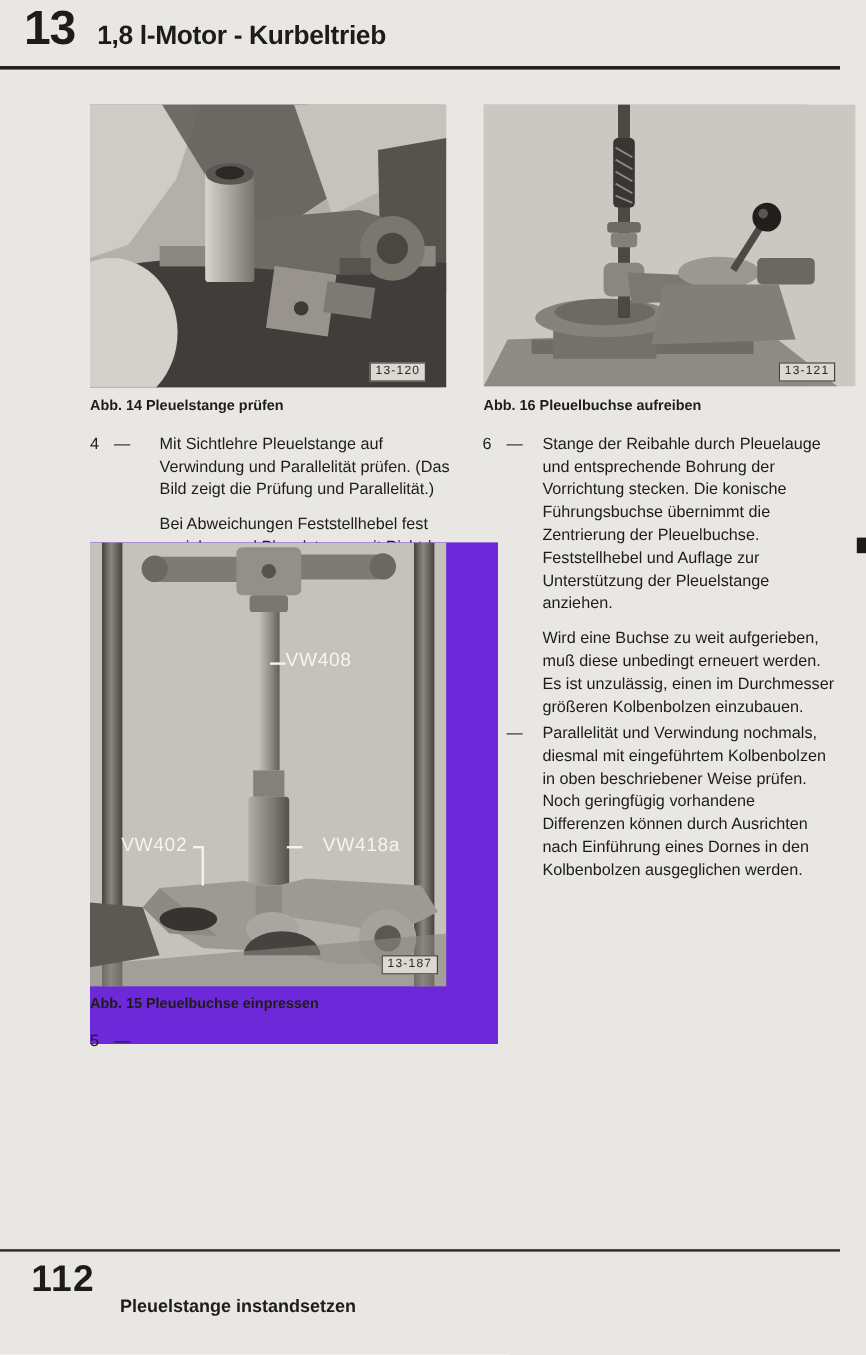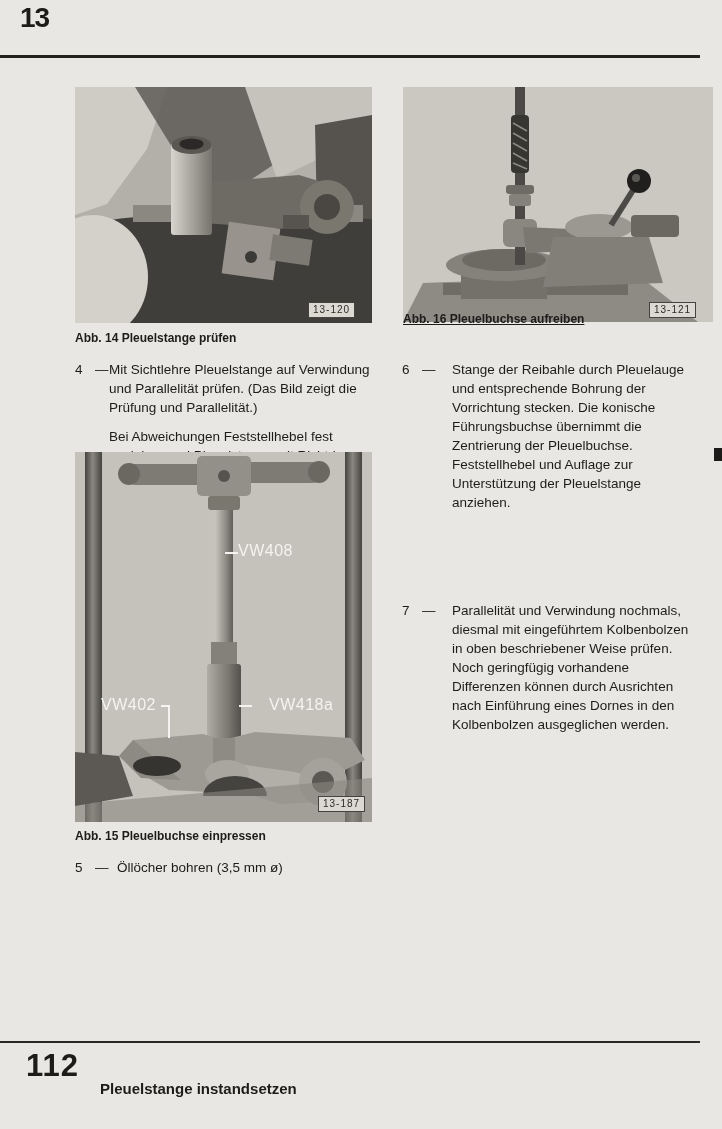--- a/index.html
+++ b/index.html
@@ -7,63 +7,63 @@
     position:relative;
     width:722px;height:1129px;
     background:#e9e7e3;
     font-family:"Liberation Sans", sans-serif;
     color:#1d1c1a;
     overflow:hidden;
   }
   
   .chapter-number{
     position:absolute;left:20px;top:2px;
-    font-size:28px;font-weight:bold;letter-spacing:-1px;
+    font-size:40px;font-weight:bold;letter-spacing:-1px;
   }
   .chapter-title{
     position:absolute;left:81px;top:17px;
     font-size:22px;font-weight:bold;letter-spacing:-0.3px;
   }
   .header-rule{
     position:absolute;left:0;top:55px;width:700px;height:3px;
     background:#23221f;
   }
   
   .figure{position:absolute;background:#b3b0aa;}
   .fig-a{left:75px;top:87px;width:292px;height:236px;}
   .fig-b{left:403px;top:87px;width:269px;height:235px;background:#cbc8c2;}
-  .fig-c{left:75px;top:452px;width:297px;height:370px;background:#6d28d9;}
+  .fig-c{left:75px;top:452px;width:297px;height:418px;background:#6d28d9;padding-left:43px;}
   .figure svg{position:absolute;left:0;top:0;display:block;}
   .photo-ref{
     position:absolute;
     background:#dcd9d3;border:1px solid #45433f;
     font-size:10px;line-height:12px;padding:1px 4px;
     color:#2b2a27;letter-spacing:1px;white-space:nowrap;
   }
   .tool-label{
     position:absolute;color:#f5f3ef;font-size:16px;letter-spacing:0.5px;
     white-space:nowrap;
   }
   .leader{position:absolute;background:#f5f3ef;}
   
   .caption{
     position:absolute;font-size:12px;font-weight:bold;white-space:nowrap;
   }
   .cap-a{left:75px;top:331px;}
-  .cap-b{left:403px;top:312px;text-decoration:underline;}
+  .cap-b{left:403px;top:331px;}
   .cap-c{left:75px;top:829px;}
   .step{position:absolute;display:flex;font-size:13.5px;line-height:19px;}
   .step-4{left:75px;top:360px;width:312px;}
   .step-6{left:402px;top:360px;width:296px;}
   .step-7{left:402px;top:601px;width:296px;}
   .step-5{left:75px;top:858px;width:312px;}
   .step-num{width:20px;flex:none;}
   .step-dash{width:14px;flex:none;}
   .step-body{flex:1;margin-left:16px;}
-  .step-4 .step-body{margin-left:0;}
+  .step-4 .step-body{margin-left:24px;}
   .step-5 .step-body{margin-left:8px;}
   .step-body p{margin:0 0 10px 0;}
   .step-body p:last-child{margin-bottom:0;}
   
   .footer-rule{
     position:absolute;left:0;top:1041px;width:700px;height:2px;background:#2a2926;
   }
   .page-number{
     position:absolute;left:26px;top:1048px;
     font-size:31px;font-weight:bold;letter-spacing:1px;
@@ -75,20 +75,21 @@
   .edge-tab{
     position:absolute;left:714px;top:448px;width:8px;height:13px;background:#1c1b19;
   }
 </style>
 </head>
 <body>
 
 <div class="page">
 
   <div class="chapter-number">13</div>
+  <div class="chapter-title">1,8 l-Motor - Kurbeltrieb</div>
   <div class="header-rule"></div>
 
   <div class="figure fig-a">
     <svg width="297" height="236" viewBox="0 0 297 236">
       <defs>
         <linearGradient id="gA" x1="0" y1="0" x2="1" y2="0">
           <stop offset="0" stop-color="#d8d5ce"></stop>
             <stop offset="0.55" stop-color="#a3a099"></stop>
             <stop offset="1" stop-color="#76736d"></stop>
         </linearGradient>
@@ -150,20 +151,21 @@
       <p>Mit Sichtlehre Pleuelstange auf Verwindung und Parallelität prüfen. (Das Bild zeigt die Prüfung und Parallelität.)</p>
       <p>Bei Abweichungen Feststellhebel fest anziehen und Pleuelstange mit Richtdorn ausrichten.</p>
     </span>
   </div>
 
   <div class="step step-6">
     <span class="step-num">6</span>
     <span class="step-dash">—</span>
     <span class="step-body">
       <p>Stange der Reibahle durch Pleuelauge und entsprechende Bohrung der Vorrichtung stecken. Die konische Führungsbuchse übernimmt die Zentrierung der Pleuelbuchse. Feststellhebel und Auflage zur Unterstützung der Pleuelstange anziehen.</p>
+      <p>Wird eine Buchse zu weit aufgerieben, muß diese unbedingt erneuert werden. Es ist unzulässig, einen im Durchmesser größeren Kolbenbolzen einzubauen.</p>
     </span>
   </div>
 
   <div class="step step-7">
     <span class="step-num">7</span>
     <span class="step-dash">—</span>
     <span class="step-body">
       <p>Parallelität und Verwindung nochmals, diesmal mit eingeführtem Kolbenbolzen in oben beschriebener Weise prüfen. Noch geringfügig vorhandene Differenzen können durch Ausrichten nach Einführung eines Dornes in den Kolbenbolzen ausgeglichen werden.</p>
     </span>
   </div>
@@ -220,23 +222,20 @@
     <span class="tool-label" style="left:178px;top:244px;margin-left:16px;">VW418a</span>
     <div class="leader" style="left:164px;top:253px;width:13px;height:2px;"></div>
     <span class="photo-ref" style="left:243px;top:344px;">13-187</span>
   </div>
 
   <div class="caption cap-c">Abb. 15 Pleuelbuchse einpressen</div>
 
   <div class="step step-5">
     <span class="step-num">5</span>
     <span class="step-dash">—</span>
-    <span class="step-body">
-      <p>Öllöcher bohren (3,5 mm ø)</p>
-    </span>
   </div>
 
   <div class="edge-tab"></div>
 
   <div class="footer-rule"></div>
   <div class="page-number">112</div>
   <div class="footer-title">Pleuelstange instandsetzen</div>
 
 </div>
 

